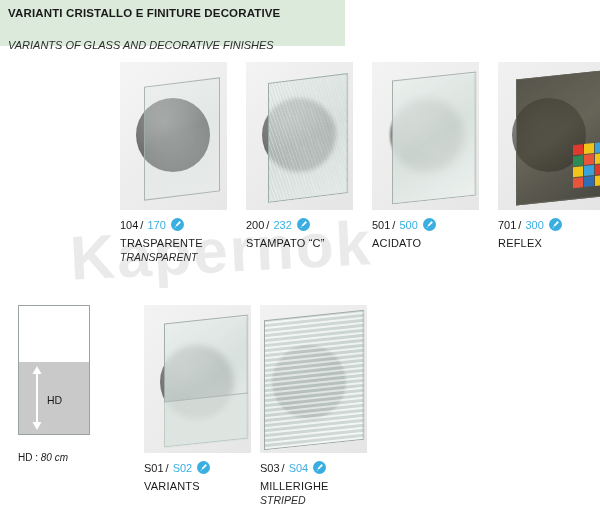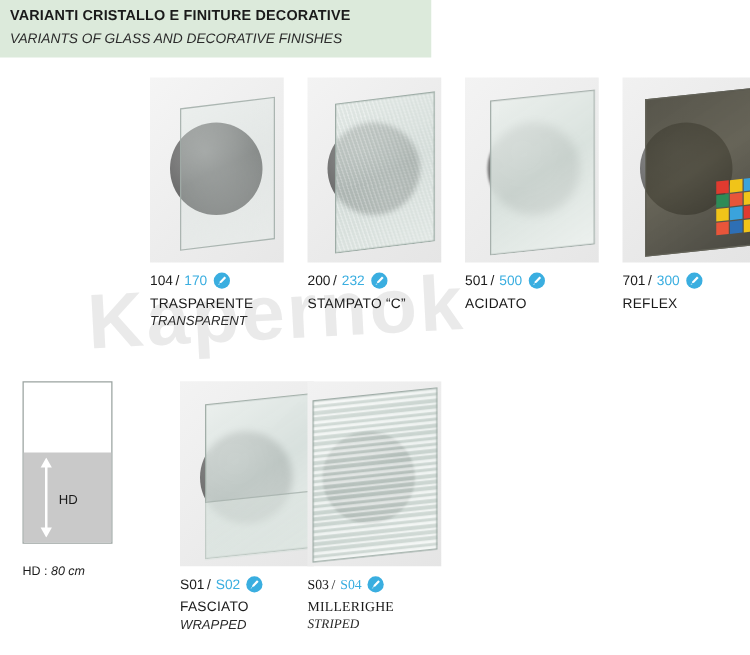--- a/index.html
+++ b/index.html
@@ -31,21 +31,21 @@
     font-weight: bold;
     color: #1a1a1a;
     letter-spacing: 0.15px;
     line-height: 15px;
   }
   .header-en {
     font-size: 11px;
     font-style: italic;
     color: #2b2b2b;
     line-height: 15px;
-    margin-top: 3px;
+    margin-top: 17px;
   }
 
   
   .watermark {
     position: absolute;
     left: 70px;
     top: 215px;
     font-size: 62px;
     font-weight: bold;
     color: rgba(208, 208, 208, 0.45);
@@ -393,25 +393,24 @@
       <span>S01</span>
       <span class="sep">/</span>
       <span class="code-alt">S02</span>
       <span class="brush-icon">
         <svg width="9" height="9" viewBox="0 0 9 9">
             <path d="M6.6 1.1 L7.9 2.4 L4.2 6.1 L2.5 6.6 L3.0 4.9 Z" fill="#ffffff"></path>
             <path d="M2.4 6.7 L1.3 7.8 L2.9 7.4 Z" fill="#ffffff"></path>
           </svg>
       </span>
     </div>
-    <div class="name-it">FASCIATO</div>
-    <div class="name-en">WRAPPED</div>
-  </div>
-
-  <div class="card" style="left:126px; top:0px;font-family:Liberation Serif, serif;">
+    <div class="name-it">VARIANTS</div>
+  </div>
+
+  <div class="card" style="left:140px; top:0px;">
     <div class="swatch sS03">
       <div class="sphere"></div>
       <div class="pane"></div>
     </div>
     <div class="codes">
       <span>S03</span>
       <span class="sep">/</span>
       <span class="code-alt">S04</span>
       <span class="brush-icon">
         <svg width="9" height="9" viewBox="0 0 9 9">

